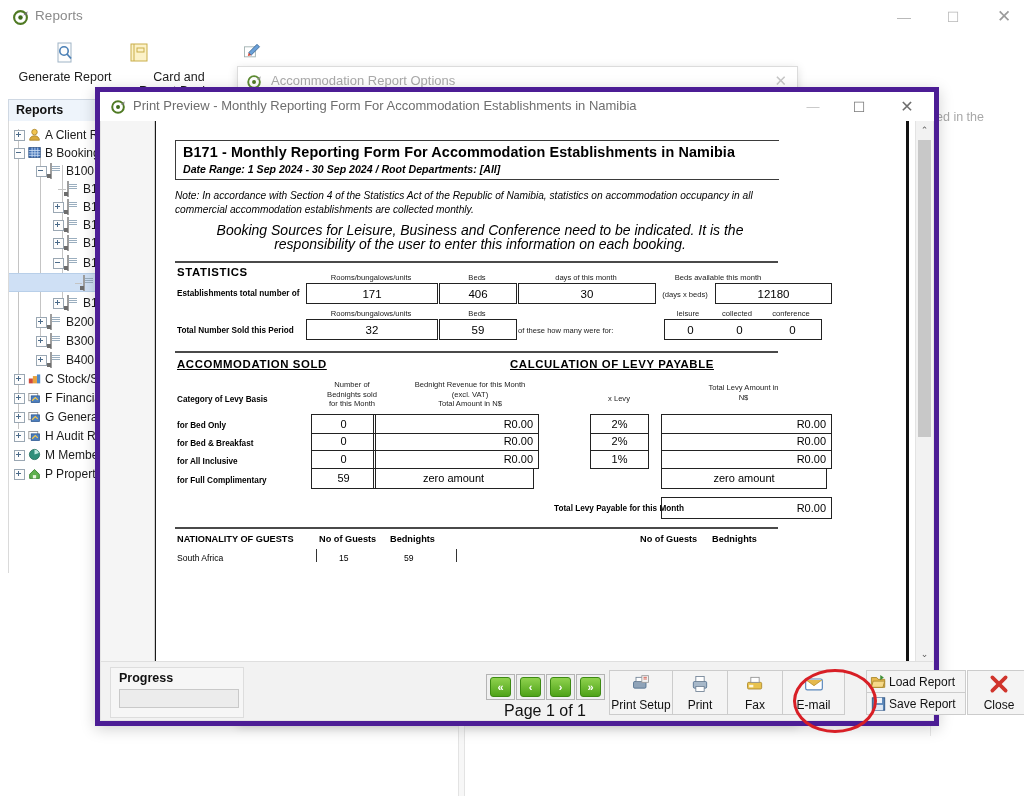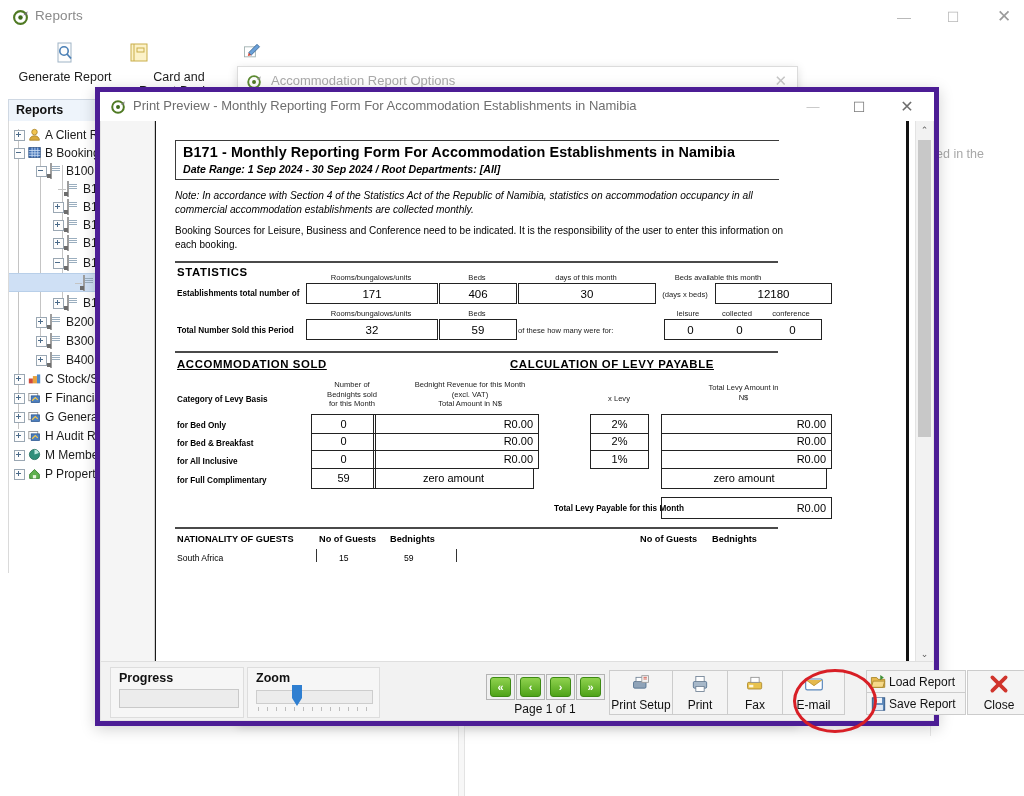--- a/index.html
+++ b/index.html
@@ -90,21 +90,21 @@
   #page{position:absolute;left:0px;top:0px;width:750px;height:541px;background:#ffffff;
         border-left:1px solid #1a1a1a;border-right:3px solid #111;}
   #page-inner{position:absolute;left:10px;top:19px;width:712px;height:500px;}
 
   
   .rpt{font-family:"Liberation Sans", sans-serif;color:#000;}
   #rpt-titlebox{position:absolute;left:9px;top:0px;width:603px;height:38px;border:1px solid #3b3b3b;border-right:none;}
   #rpt-title{position:absolute;left:7px;top:3px;font-size:14.4px;font-weight:bold;letter-spacing:.1px;white-space:nowrap;}
   #rpt-daterange{position:absolute;left:7px;top:22px;font-size:10.6px;font-style:italic;font-weight:bold;white-space:nowrap;}
   #rpt-note{position:absolute;left:9px;top:49px;width:600px;font-size:10.2px;font-style:italic;line-height:13.5px;}
-  #rpt-booking{position:absolute;left:9px;top:84px;width:610px;font-size:10px;line-height:13.5px;}
+  #rpt-booking{position:absolute;left:9px;top:84px;width:610px;font-size:14px;font-style:italic;line-height:13.5px;text-align:center;}
 
   .hr-thick{position:absolute;height:2px;background:#4a4a4a;}
 
   .sec-h{position:absolute;font-size:11.4px;font-weight:bold;letter-spacing:.6px;}
   .small-lbl{position:absolute;font-size:7.6px;color:#1a1a1a;white-space:nowrap;text-align:center;}
   .row-lbl{position:absolute;font-size:8.2px;font-weight:bold;white-space:nowrap;}
   .boxf{position:absolute;border:1px solid #222;background:#fff;
         font-size:11.5px;display:flex;align-items:center;justify-content:center;}
   .under{text-decoration:underline;}
 
@@ -132,21 +132,21 @@
   #zoom-ticks i{position:absolute;top:1px;width:1px;height:4px;background:#bdbdbd;}
 
   .navbtn{position:absolute;top:12px;width:27px;height:24px;border:1px solid #b4b4b4;background:#f0f0f0;}
   .navbtn .g{position:absolute;left:3px;top:2px;width:19px;height:18px;border-radius:3px;
      background:linear-gradient(#8fd24e,#4fa318);border:1px solid #3d8a12;
      color:#fff;font-size:11px;display:flex;align-items:center;justify-content:center;font-weight:bold;}
   #nav-first{left:385px;}
   #nav-prev{left:415px;}
   #nav-next{left:445px;}
   #nav-last{left:475px;}
-  #page-of{position:absolute;left:383px;top:40px;width:122px;text-align:center;font-size:12px;color:#111;}
+  #page-of{position:absolute;left:383px;top:40px;width:122px;text-align:center;font-size:16px;color:#111;}
 
   .tbtn{position:absolute;top:8px;height:43px;border:1px solid #cccccc;background:#f4f4f4;
         text-align:center;font-size:12px;color:#111;}
   .tbtn .lab{position:absolute;left:0;bottom:2px;width:100%;margin-top:15px;}
   .tbtn .ic{position:absolute;left:50%;top:3px;transform:translateX(-50%);width:22px;height:20px;}
   #btn-printsetup{left:508px;width:62px;}
   #btn-print{left:571px;width:54px;}
   #btn-fax{left:626px;width:54px;}
   #btn-email{left:681px;width:61px;}
 
@@ -156,21 +156,21 @@
   #btn-load{top:0;}
   #btn-save{top:22px;}
   .smallbtn .ic{width:17px;height:16px;margin:0 2px 0 3px;position:relative;flex:none;}
 
   #btn-close{position:absolute;left:866px;top:8px;width:62px;height:43px;border:1px solid #cccccc;background:#f4f4f4;text-align:center;font-size:12px;}
   #btn-close .lab{position:absolute;left:0;bottom:2px;width:100%;}
 
   #email-circle{position:absolute;left:692px;top:7px;width:78px;height:58px;border:3.5px solid #d81f26;border-radius:50%;pointer-events:none;}
 
   
-  #faded-right{position:absolute;left:936px;top:110px;font-size:12.5px;color:#a8a8a8;margin-top:37px;}
+  #faded-right{position:absolute;left:936px;top:110px;font-size:12.5px;color:#a8a8a8;}
   #right-divider{position:absolute;left:930px;top:96px;width:1px;height:640px;background:#e8e8e8;}
 </style>
 </head>
 <body>
 
 <div id="app-window" class="abs">
 
   <div id="app-titlebar" class="abs">
     <svg id="app-title-icon" class="abs" viewBox="0 0 16 16">
       <circle cx="7.5" cy="8.5" r="6.4" fill="none" stroke="#4f7a23" stroke-width="2.1"></circle>
@@ -537,40 +537,20 @@
     <div id="sb-down" class="sb-arrow">⌄</div>
   </div>
 
   <div id="pp-toolbar">
 
     <div id="grp-progress" class="grp">
       <div class="grp-cap" style="left:8px;top:3px;">Progress</div>
       <div id="progress-bar"></div>
     </div>
 
-    <div id="grp-zoom" class="grp">
-      <div class="grp-cap" style="left:8px;top:3px;">Zoom</div>
-      <div id="zoom-track"></div>
-      <div id="zoom-thumb"></div>
-      <div id="zoom-ticks">
-        <i style="left:2px"></i>
-          <i style="left:11px"></i>
-          <i style="left:20px"></i>
-          <i style="left:29px"></i>
-        <i style="left:38px"></i>
-          <i style="left:47px"></i>
-          <i style="left:56px"></i>
-          <i style="left:65px"></i>
-        <i style="left:74px"></i>
-          <i style="left:83px"></i>
-          <i style="left:92px"></i>
-          <i style="left:101px"></i>
-        <i style="left:110px"></i>
-      </div>
-    </div>
 
     <div id="nav-first" class="navbtn">
       <div class="g">«</div>
     </div>
     <div id="nav-prev" class="navbtn">
       <div class="g">‹</div>
     </div>
     <div id="nav-next" class="navbtn">
       <div class="g">›</div>
     </div>

